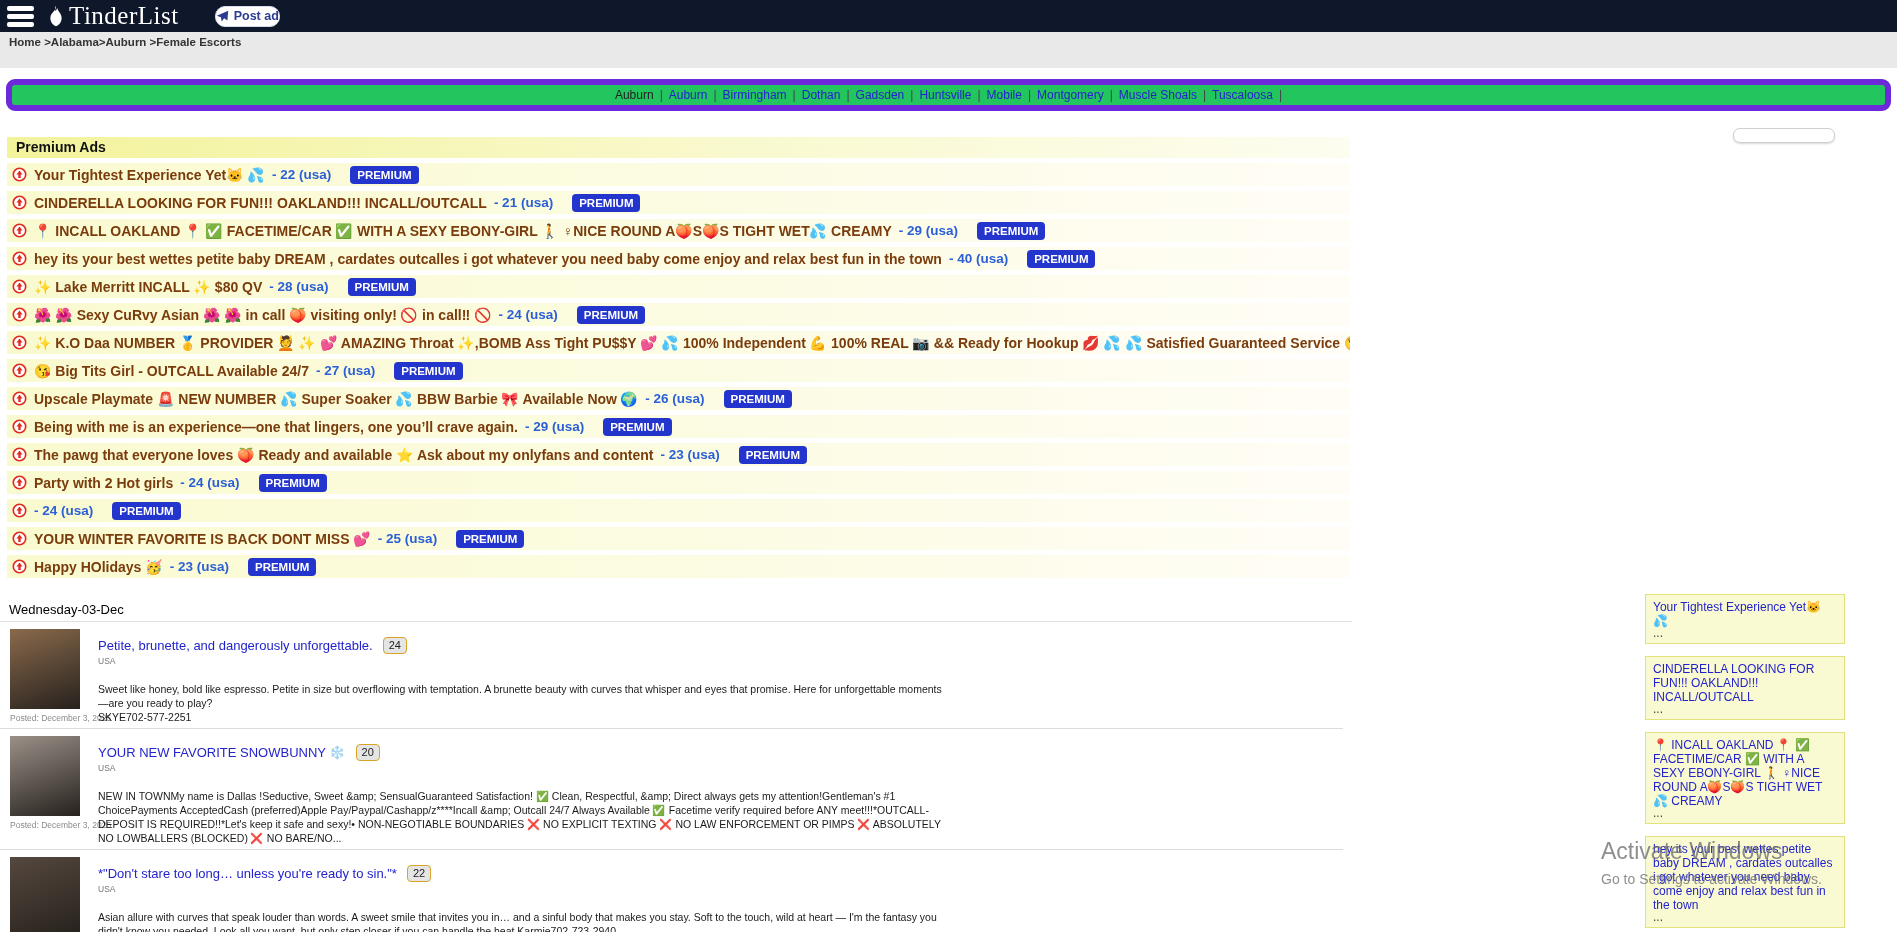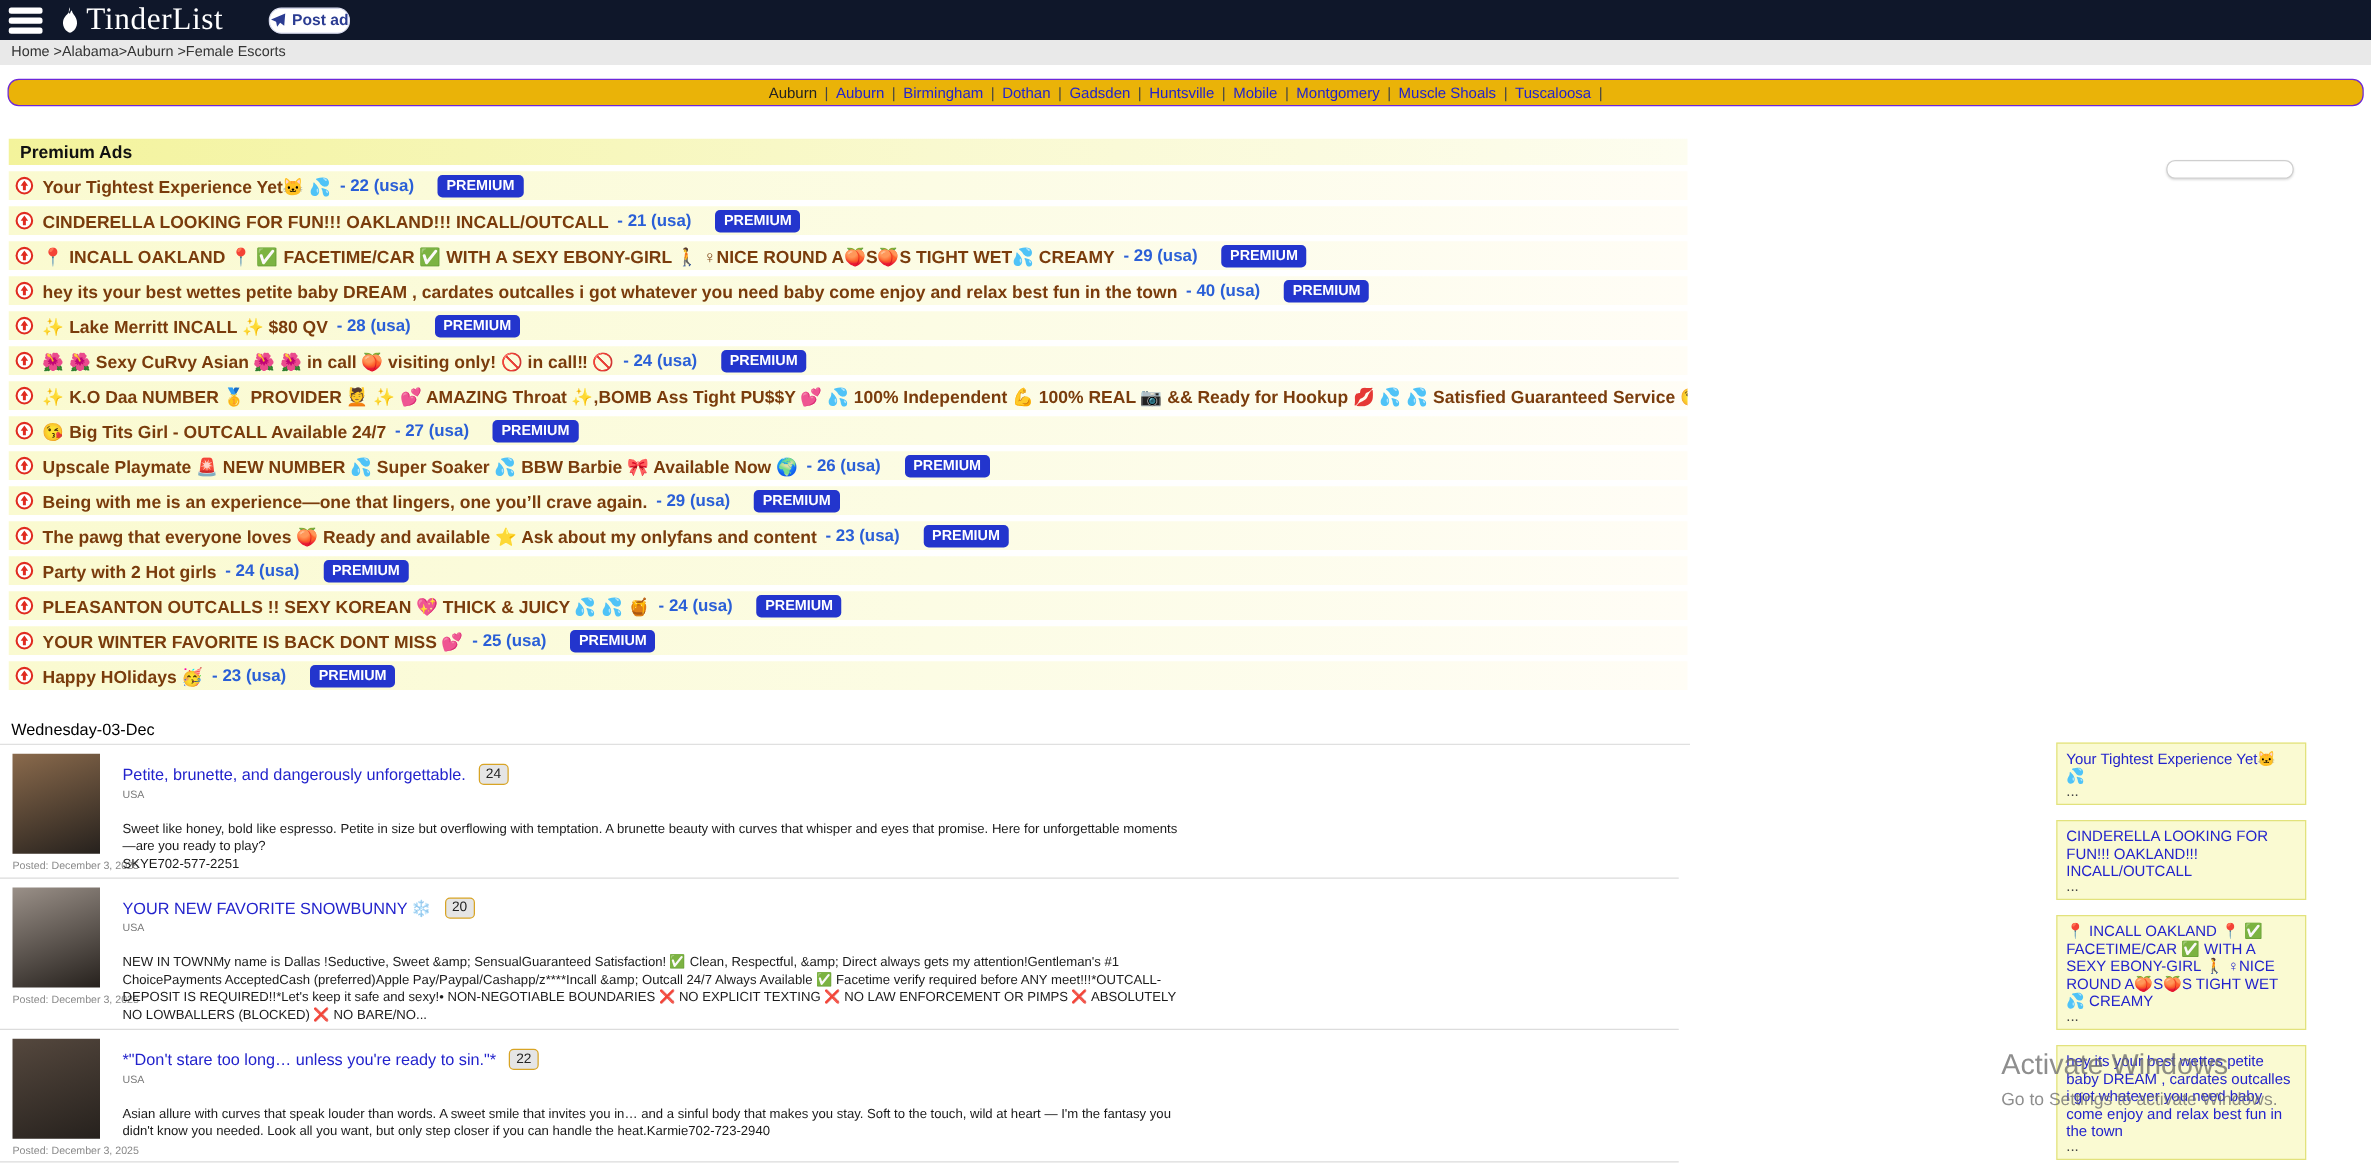--- a/index.html
+++ b/index.html
@@ -12,25 +12,25 @@
     cursor:pointer;margin-right:12px;}
   .burger span{height:5px;background:#fff;border-radius:2px;}
   .logo{display:flex;align-items:center;color:#fff;font-family:"Liberation Serif",serif;
     font-size:25px;letter-spacing:.5px;}
   .logo svg{margin-right:3px;}
   .postad{margin-left:36px;background:#fff;color:#2b3c92;border:1px solid #d9dcef;border-radius:10px;
     height:21px;display:inline-flex;align-items:center;gap:5px;font-weight:bold;font-size:12.5px;
     padding:0 0;cursor:pointer;font-family:"Liberation Sans",sans-serif;}
 
   
-  .crumb{height:20px;background:#e9e9e9;font-size:11.5px;color:#333;line-height:20px;padding-left:9px;}
-
-  
-  .citybox{margin:11px 6px 0 6px;border:1px solid #6d28d9;border-radius:9px;height:20px;
-    text-align:center;font-size:12px;line-height:20px;background:#eab308;}
+  .crumb{height:36px;background:#e9e9e9;font-size:11.5px;color:#333;line-height:20px;padding-left:9px;font-weight:bold;}
+
+  
+  .citybox{margin:11px 6px 0 6px;border:6px solid #6d28d9;border-radius:9px;height:20px;
+    text-align:center;font-size:12px;line-height:20px;background:#22c55e;}
   .city{margin:0 3px;text-decoration:none;}
   .city.lnk{color:#2323cc;}
   .city.cur{color:#222;}
   .citysep{color:#444;margin:0 3px;}
 
   
   .premium{margin:26px 0 0 7px;width:1343px;}
   .ptitlebar{height:21px;line-height:21px;padding-left:9px;font-weight:bold;font-size:14px;color:#111;
     background:linear-gradient(90deg,#f3f39b 0%,#f9f9cf 55%,#fdfdf0 100%);}
   .prow{margin-top:5px;height:23px;display:flex;align-items:center;gap:7px;padding-left:5px;
@@ -237,21 +237,20 @@
           <span class="pmeta">- 24 (usa)</span>
           <a class="pbadge" href="#">PREMIUM</a>
         </div>
         <div class="prow">
           <span class="picon">
             <svg width="15" height="15" viewBox="0 0 20 20">
               <circle cx="10" cy="10" r="8.3" fill="#fff" stroke="#e02b20" stroke-width="2.2"></circle>
               <path d="M10 4.6 L14 10 H11.6 V14.8 H8.4 V10 H6 Z" fill="#e02b20"></path>
             </svg>
           </span>
-          <a class="ptitle" href="#">PLEASANTON OUTCALLS !! SEXY KOREAN 💖 THICK &amp; JUICY 💦 💦 🍯</a>
           <span class="pmeta">- 24 (usa)</span>
           <a class="pbadge" href="#">PREMIUM</a>
         </div>
         <div class="prow">
           <span class="picon">
             <svg width="15" height="15" viewBox="0 0 20 20">
               <circle cx="10" cy="10" r="8.3" fill="#fff" stroke="#e02b20" stroke-width="2.2"></circle>
               <path d="M10 4.6 L14 10 H11.6 V14.8 H8.4 V10 H6 Z" fill="#e02b20"></path>
             </svg>
           </span>

